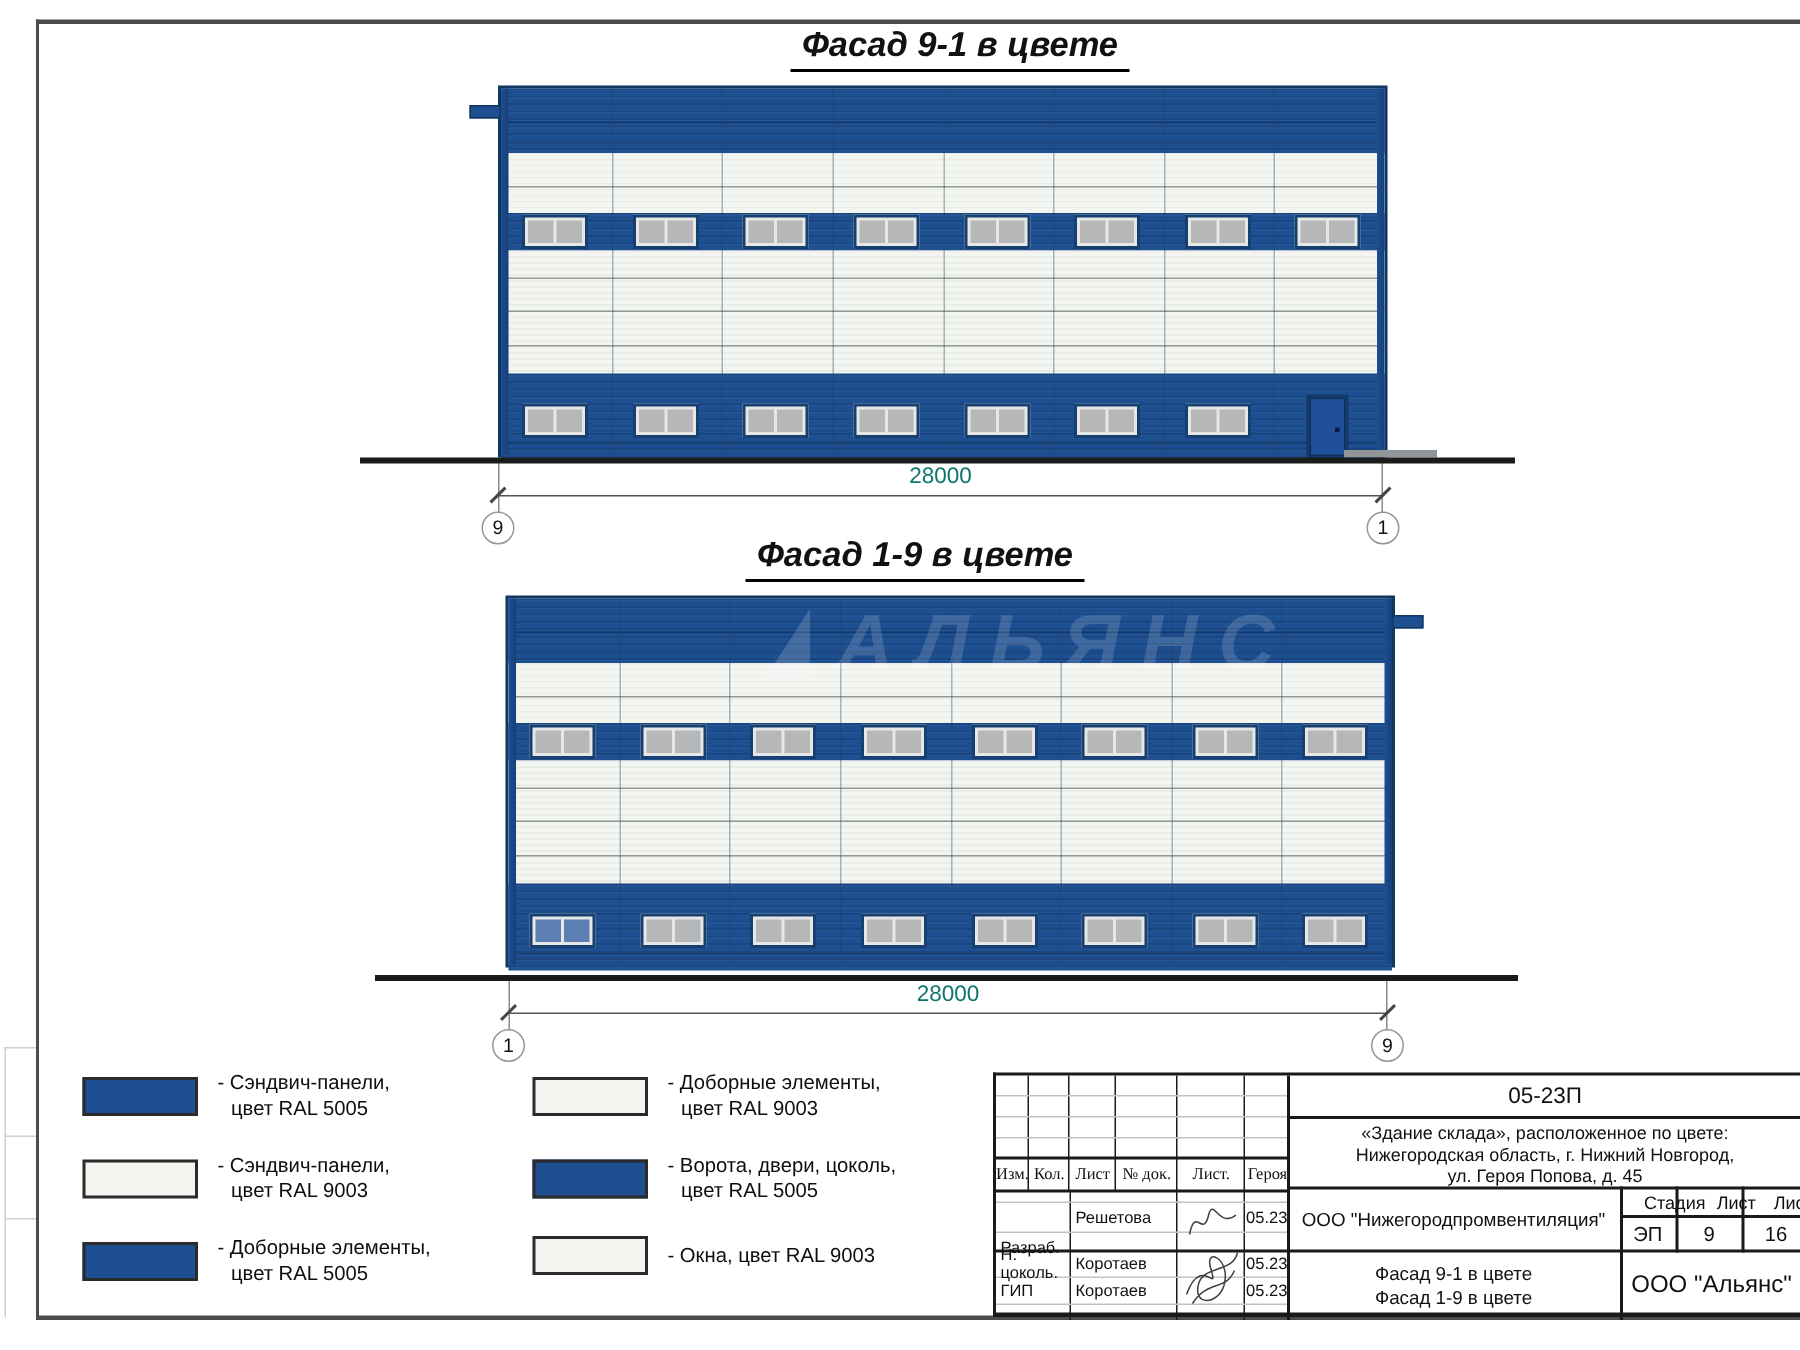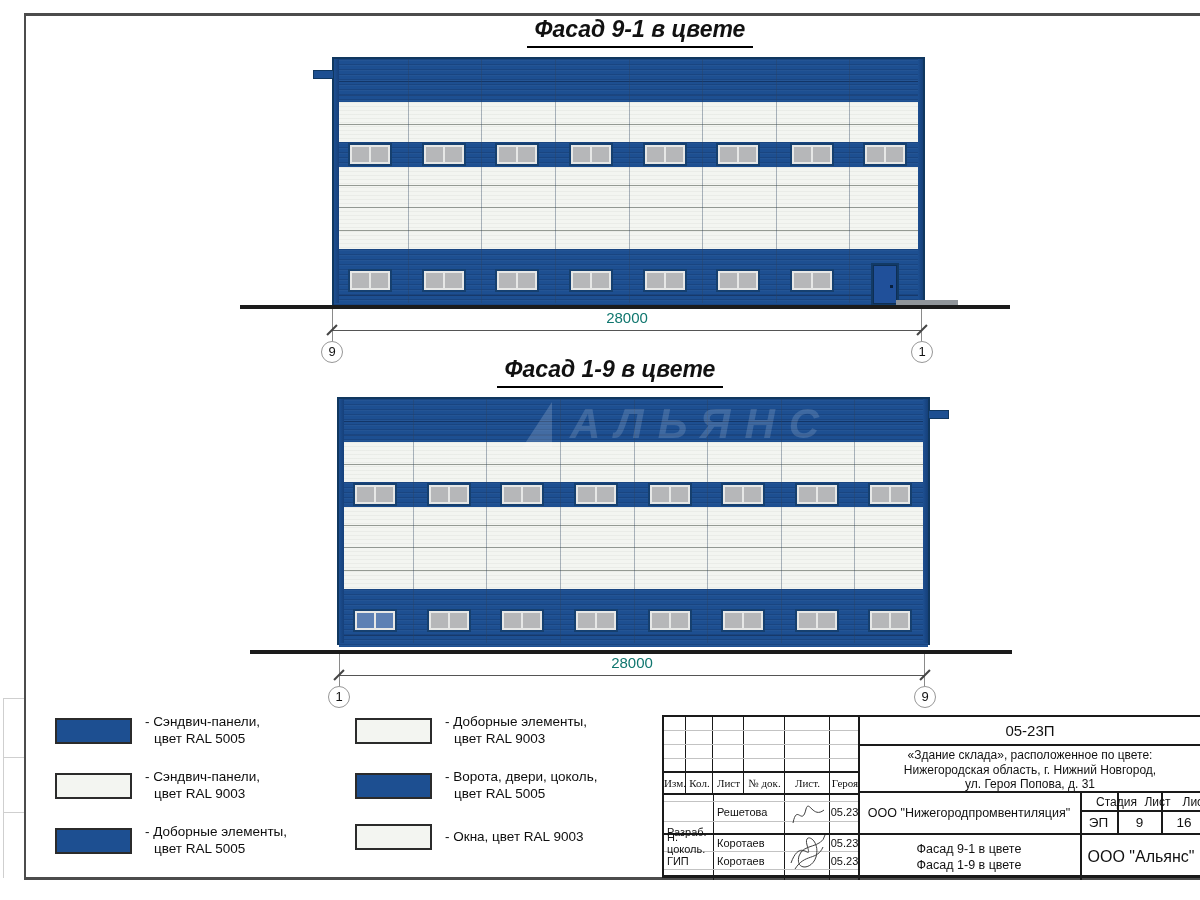--- a/index.html
+++ b/index.html
@@ -34,22 +34,22 @@
   .facade .trim{position:absolute;top:0;bottom:0;width:5px;background:linear-gradient(90deg,var(--ral5005),#16407a);z-index:5;}
   .facade .win{position:absolute;width:44px;height:23px;background:#e6e7e6;border:2px solid #16406f;display:flex;gap:2px;padding:2px;z-index:6;}
   .facade .win i{flex:1;background:var(--glass-grey);}
   .facade .win.bluewin i{background:var(--glass-blue);}
   .facade .door{position:absolute;left:537px;top:204px;width:28px;height:43px;background:#123a66;padding:2px;z-index:6;}
   .facade .door i{display:block;width:100%;height:100%;background:#20509a;border:1px solid #0e2f55;position:relative;}
   .facade .door i:after{content:"";position:absolute;right:3px;top:50%;width:3px;height:3px;background:#081f3d;}
   .facade .tab{position:absolute;top:11px;width:21px;height:9px;background:var(--ral5005);border:1px solid var(--outline);z-index:6;}
 
   
-  #watermark{position:absolute;left:520px;top:400px;height:58px;display:flex;gap:16px;
-             z-index:30;pointer-events:none;color:rgba(255,255,255,0.15);font-size:42px;font-weight:bold;
+  #watermark{position:absolute;left:508px;top:400px;height:58px;display:flex;align-items:center;gap:16px;
+             z-index:30;pointer-events:none;color:rgba(255,255,255,0.15);font-size:52px;font-weight:bold;
              font-style:italic;letter-spacing:14px;}
 
   
   .ground{position:absolute;height:4px;background:var(--ground);z-index:8;}
   .g1{left:240px;top:305px;width:770px;}
   .g2{left:250px;top:650px;width:762px;}
   .pad{position:absolute;left:896px;top:300px;width:62px;height:5px;background:#90959a;z-index:7;}
   .dimgrp{position:absolute;height:62px;}
   #dim1{left:332px;top:306px;width:590px;}
   #dim2{left:339px;top:651px;width:586px;}
@@ -394,21 +394,21 @@
         <span>Лист</span>
         <span>№ док.</span>
         <span>Лист.</span>
         <span>Героя</span>
       </div>
 
     <div class="tb-cell tb-doc">05-23П</div>
     <div class="tb-cell tb-addr">
       <div>«Здание склада», расположенное по цвете:</div>
       <div>Нижегородская область, г. Нижний Новгород,</div>
-      <div>ул. Героя Попова, д. 31</div>
+      <div>ул. Героя Попова, д. 45</div>
     </div>
     <div class="tb-cell tb-company">ООО "Нижегородпромвентиляция"</div>
     <div class="tb-cell tb-sl c-stage">Стадия</div>
     <div class="tb-cell tb-sl c-sheet">Лист</div>
     <div class="tb-cell tb-sl c-sheets">Листов</div>
     <div class="tb-cell tb-sv c-stage">ЭП</div>
     <div class="tb-cell tb-sv c-sheet">9</div>
     <div class="tb-cell tb-sv c-sheets">16</div>
     <div class="tb-cell tb-title">
       <div>Фасад 9-1 в цвете</div>

